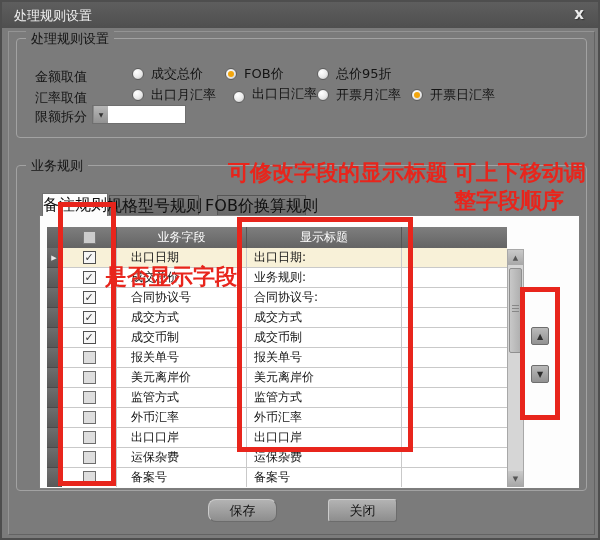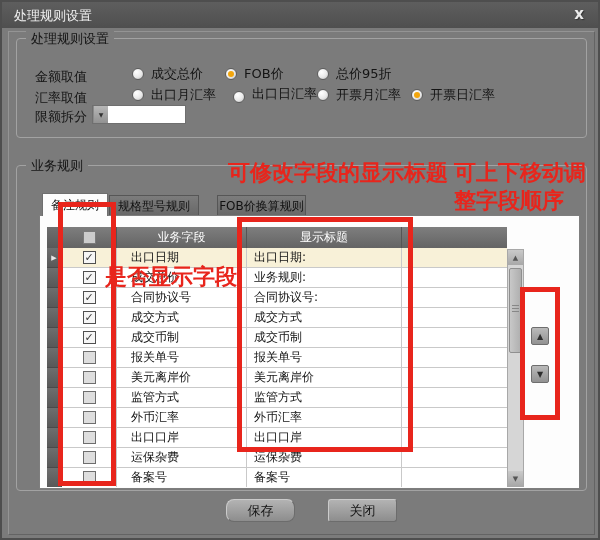--- a/index.html
+++ b/index.html
@@ -30,21 +30,21 @@
   #rate-opts .ropt:nth-child(3){left:315px;}
   #rate-opts .ropt:nth-child(4){left:409px;}
   .radio{width:12px;height:12px;border-radius:50%;box-sizing:border-box;flex:0 0 12px;position:relative;
          background:radial-gradient(circle at 35% 30%,#ffffff 0%,#e9e9e9 55%,#b6b6b6 100%);border:1px solid #5e5e5e;}
   .radio.sel::after{content:"";position:absolute;left:2px;top:2px;width:6px;height:6px;border-radius:50%;background:#f2a50c;}
   .combo{position:absolute;left:90px;top:103px;width:94px;height:19px;background:#fff;border:1px solid #6f6f6f;
          box-sizing:border-box;display:flex;z-index:2;}
   .combo-text{flex:1;font-size:13px;color:#111;padding:1px 0 0 4px;overflow:hidden;}
   .combo-btn{width:14px;background:linear-gradient(#b7b7b7,#929292);border-left:1px solid #8a8a8a;display:flex;
              align-items:center;justify-content:center;font-size:6px;color:#333;cursor:pointer;}
-  .tab{position:absolute;font-size:12px;color:#101010;display:flex;align-items:center;justify-content:center;
+  .tab{position:absolute;font-size:16px;color:#101010;display:flex;align-items:center;justify-content:center;
        cursor:pointer;box-sizing:border-box;white-space:nowrap;}
   #tabs .tab:nth-child(1){left:40px;top:191px;width:66px;height:23px;background:#fdfdfd;border:1px solid #6f6f6f;border-bottom:none;z-index:3;}
   #tabs .tab:nth-child(2){left:107px;top:193px;width:90px;height:21px;background:linear-gradient(#7c7c7c,#676767);border:1px solid #565656;border-bottom:none;z-index:1;}
   #tabs .tab:nth-child(3){left:215px;top:193px;width:89px;height:21px;background:linear-gradient(#7c7c7c,#676767);border:1px solid #565656;border-bottom:none;z-index:1;}
   .panel{position:absolute;left:37px;top:213px;width:541px;height:274px;background:#fdfdfd;border:1px solid #7e7e7e;box-sizing:border-box;z-index:2;}
   .table{position:absolute;left:45px;top:225px;width:460px;height:260px;overflow:hidden;background:#fff;z-index:2;}
   .ghead{display:flex;height:21px;}
   .ghead .hc{box-sizing:border-box;border-right:1px solid #555;background:linear-gradient(#7e7e7e,#646464);
              color:#fff;font-size:12px;display:flex;align-items:center;justify-content:center;}
   .hc.selh{width:15px;background:linear-gradient(#6f6f6f,#595959);}
@@ -74,21 +74,21 @@
   .sb-thumb{position:absolute;left:1px;top:18px;width:13px;height:85px;background:linear-gradient(90deg,#c8c8c8,#aeaeae);
             border:1px solid #8f8f8f;border-radius:2px;box-sizing:border-box;cursor:grab;}
   .grip{position:absolute;left:2px;top:36px;width:7px;height:1px;background:#878787;box-shadow:0 3px 0 #878787,0 6px 0 #878787;}
   .mv{position:absolute;left:529px;width:18px;height:18px;background:linear-gradient(#bababa,#929292);border:1px solid #6e6e6e;
       border-radius:2px;display:flex;align-items:center;justify-content:center;font-size:8px;color:#2e2e2e;box-sizing:border-box;z-index:2;cursor:pointer;}
   #mv-up{top:325px;}
   #mv-down{top:363px;}
   .fbtn{position:absolute;top:497px;width:69px;height:23px;background:linear-gradient(#b3b3b3,#8d8d8d);
         border:1px solid #cbcbcb;border-bottom-color:#6c6c6c;border-right-color:#6c6c6c;border-radius:3px;
         font-size:13px;color:#141414;display:flex;align-items:center;justify-content:center;box-sizing:border-box;z-index:2;cursor:pointer;}
-  #btn-save{left:224px;border-radius:8px;}
+  #btn-save{left:206px;border-radius:8px;}
   #btn-close{left:326px;}
   .ann-rect{position:absolute;border:5px solid #e8251c;z-index:40;pointer-events:none;box-sizing:border-box;}
   #ar-check{left:56px;top:200px;width:58px;height:284px;}
   #ar-title{left:235px;top:215px;width:176px;height:235px;}
   #ar-move{left:518px;top:285px;width:40px;height:133px;}
   .ann-text{position:absolute;font-weight:bold;color:#e8251c;z-index:41;pointer-events:none;white-space:nowrap;}
   #at-edit{left:226px;top:156px;font-size:22px;}
   #at-move1{left:452px;top:156px;font-size:22px;}
   #at-move2{left:452px;top:184px;font-size:22px;}
   #at-show{left:103px;top:260px;font-size:22px;}

